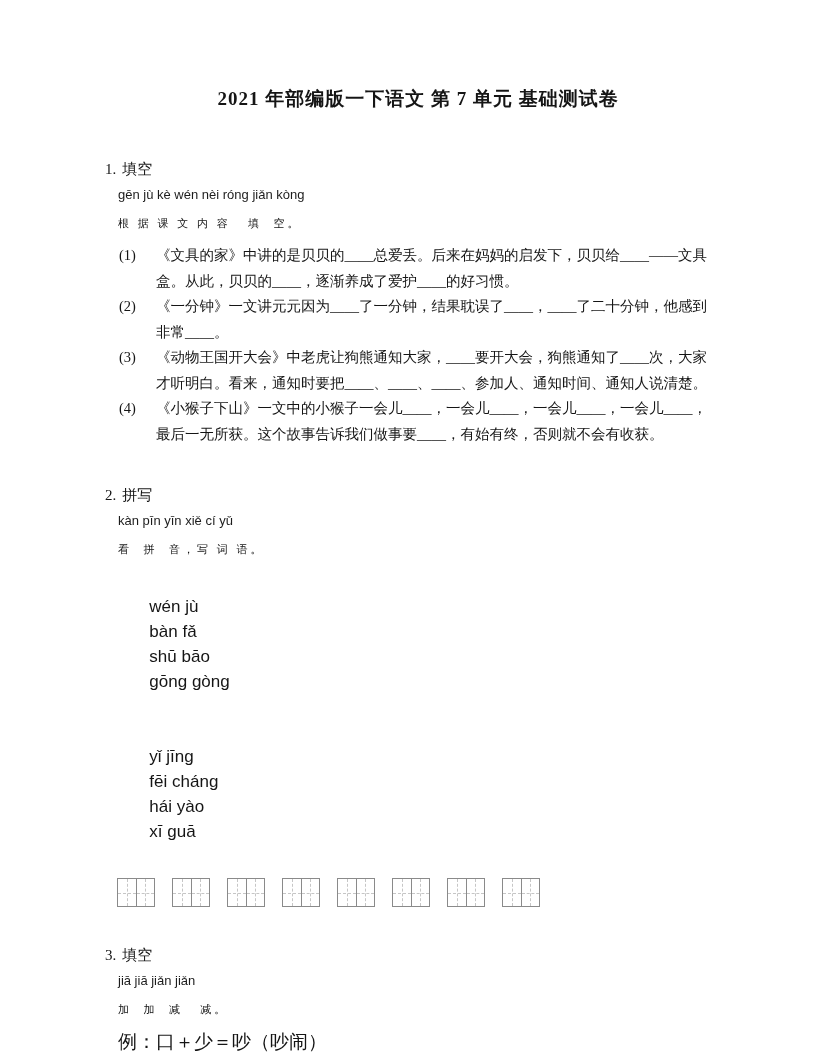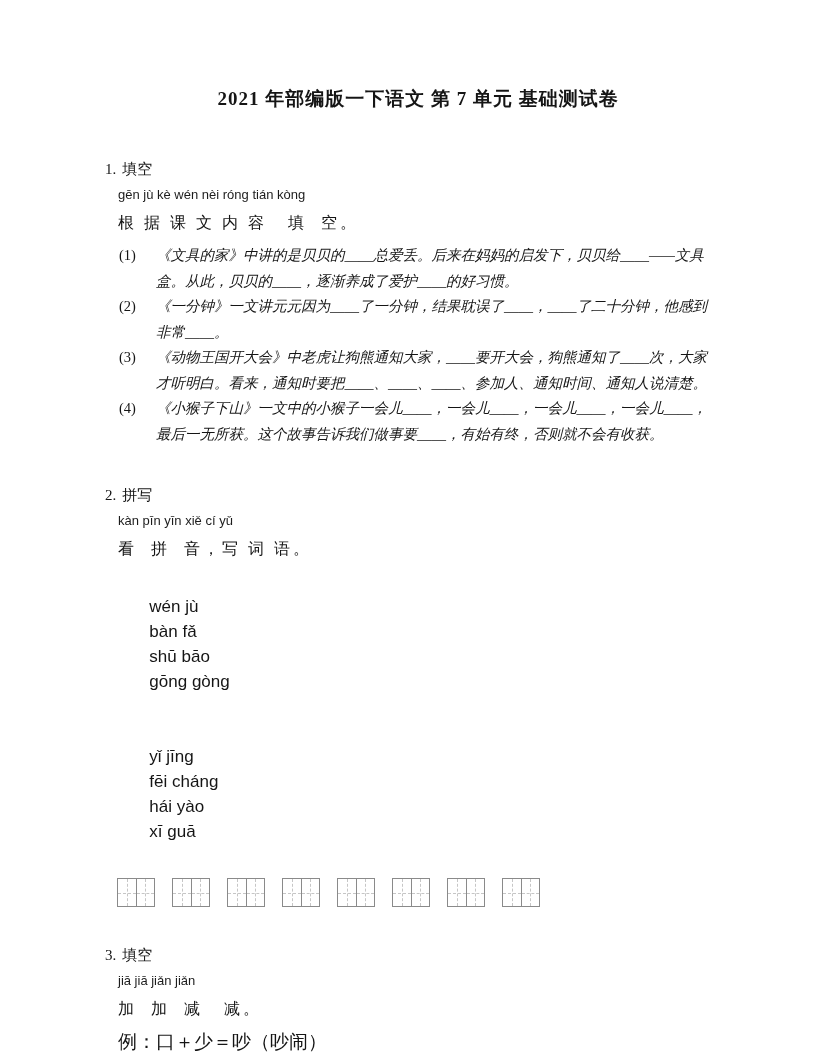--- a/index.html
+++ b/index.html
@@ -36,21 +36,21 @@
   .pinyin-line {
     font-family: "Liberation Sans", sans-serif;
     font-size: 13px;
     line-height: 20px;
     padding-left: 13px;
     margin-bottom: 6px;
     white-space: pre-wrap;
     color: #1c1c1c;
   }
   .instruction-line {
-    font-size: 16px;
+    font-size: 11px;
     line-height: 24px;
     padding-left: 13px;
     margin-bottom: 8px;
     letter-spacing: 3px;
     white-space: pre-wrap;
   }
   .items { margin-top: 4px; }
   .item {
     display: flex;
     font-size: 14.5px;
@@ -58,21 +58,20 @@
   }
   .item-num {
     flex: none;
     width: 37px;
     padding-left: 14px;
     box-sizing: content-box;
   }
   .item-text {
     width: 560px;
     white-space: pre-wrap;
-    font-style: italic;
   }
   .py-words {
     font-family: "Liberation Sans", sans-serif;
     font-size: 17px;
     line-height: 25px;
     padding-left: 16px;
     white-space: pre-wrap;
   }
   .py-words span {
     display: inline-block;
@@ -118,21 +117,21 @@
 <body>
 
 <div class="page">
 
   <h1 class="paper-title">2021 年部编版一下语文 第 7 单元 基础测试卷</h1>
 
   <div class="sec">
     <div class="sec-heading">
       <span class="sec-num">1.</span><span>填空</span>
     </div>
-    <div class="pinyin-line">gēn jù kè wén nèi róng tián kòng</div>
+    <div class="pinyin-line">gēn jù kè wén nèi róng jiǎn kòng</div>
     <div class="instruction-line">根 据 课 文 内 容   填  空。</div>
     <div class="items">
       <div class="item">
         <span class="item-num">(1)</span>
         <span class="item-text">《文具的家》中讲的是贝贝的____总爱丢。后来在妈妈的启发下，贝贝给____——文具盒。从此，贝贝的____，逐渐养成了爱护____的好习惯。</span>
       </div>
       <div class="item">
         <span class="item-num">(2)</span>
         <span class="item-text">《一分钟》一文讲元元因为____了一分钟，结果耽误了____，____了二十分钟，他感到非常____。</span>
       </div>

